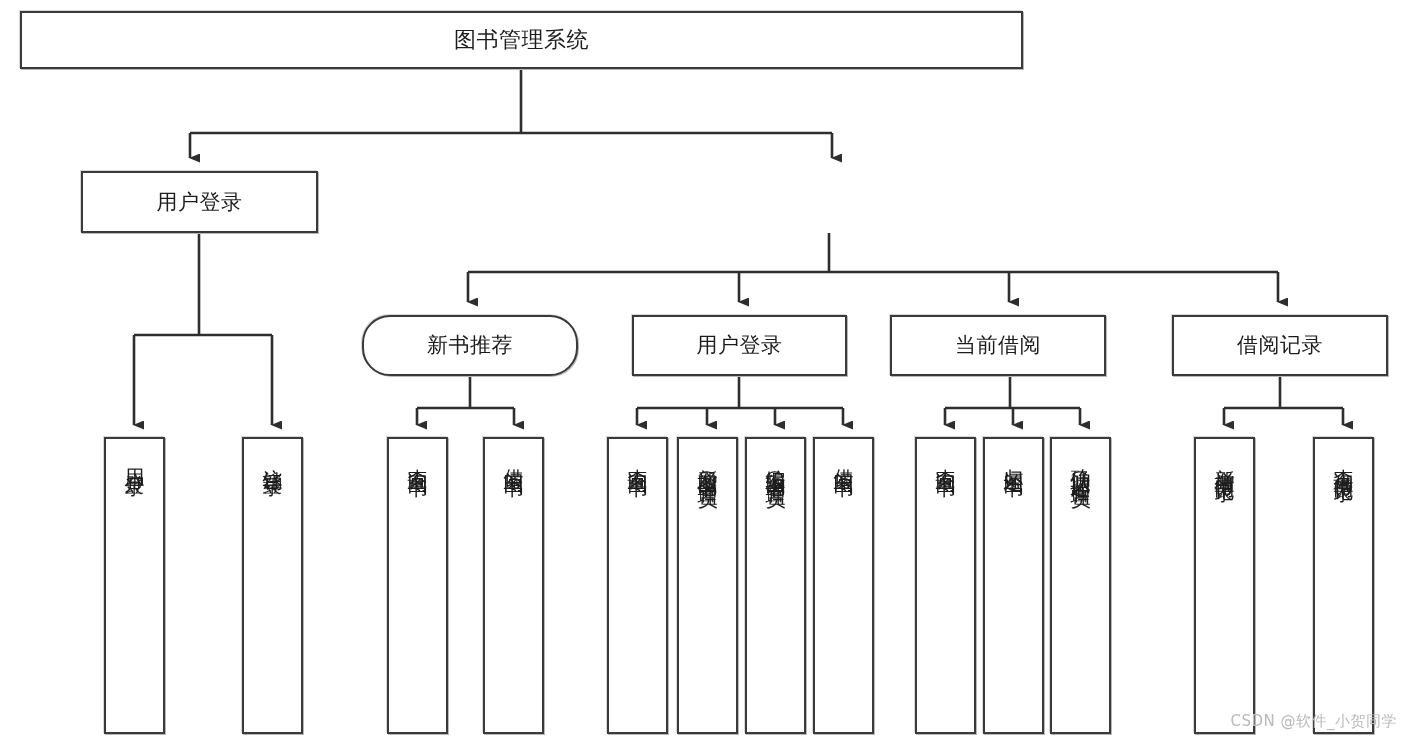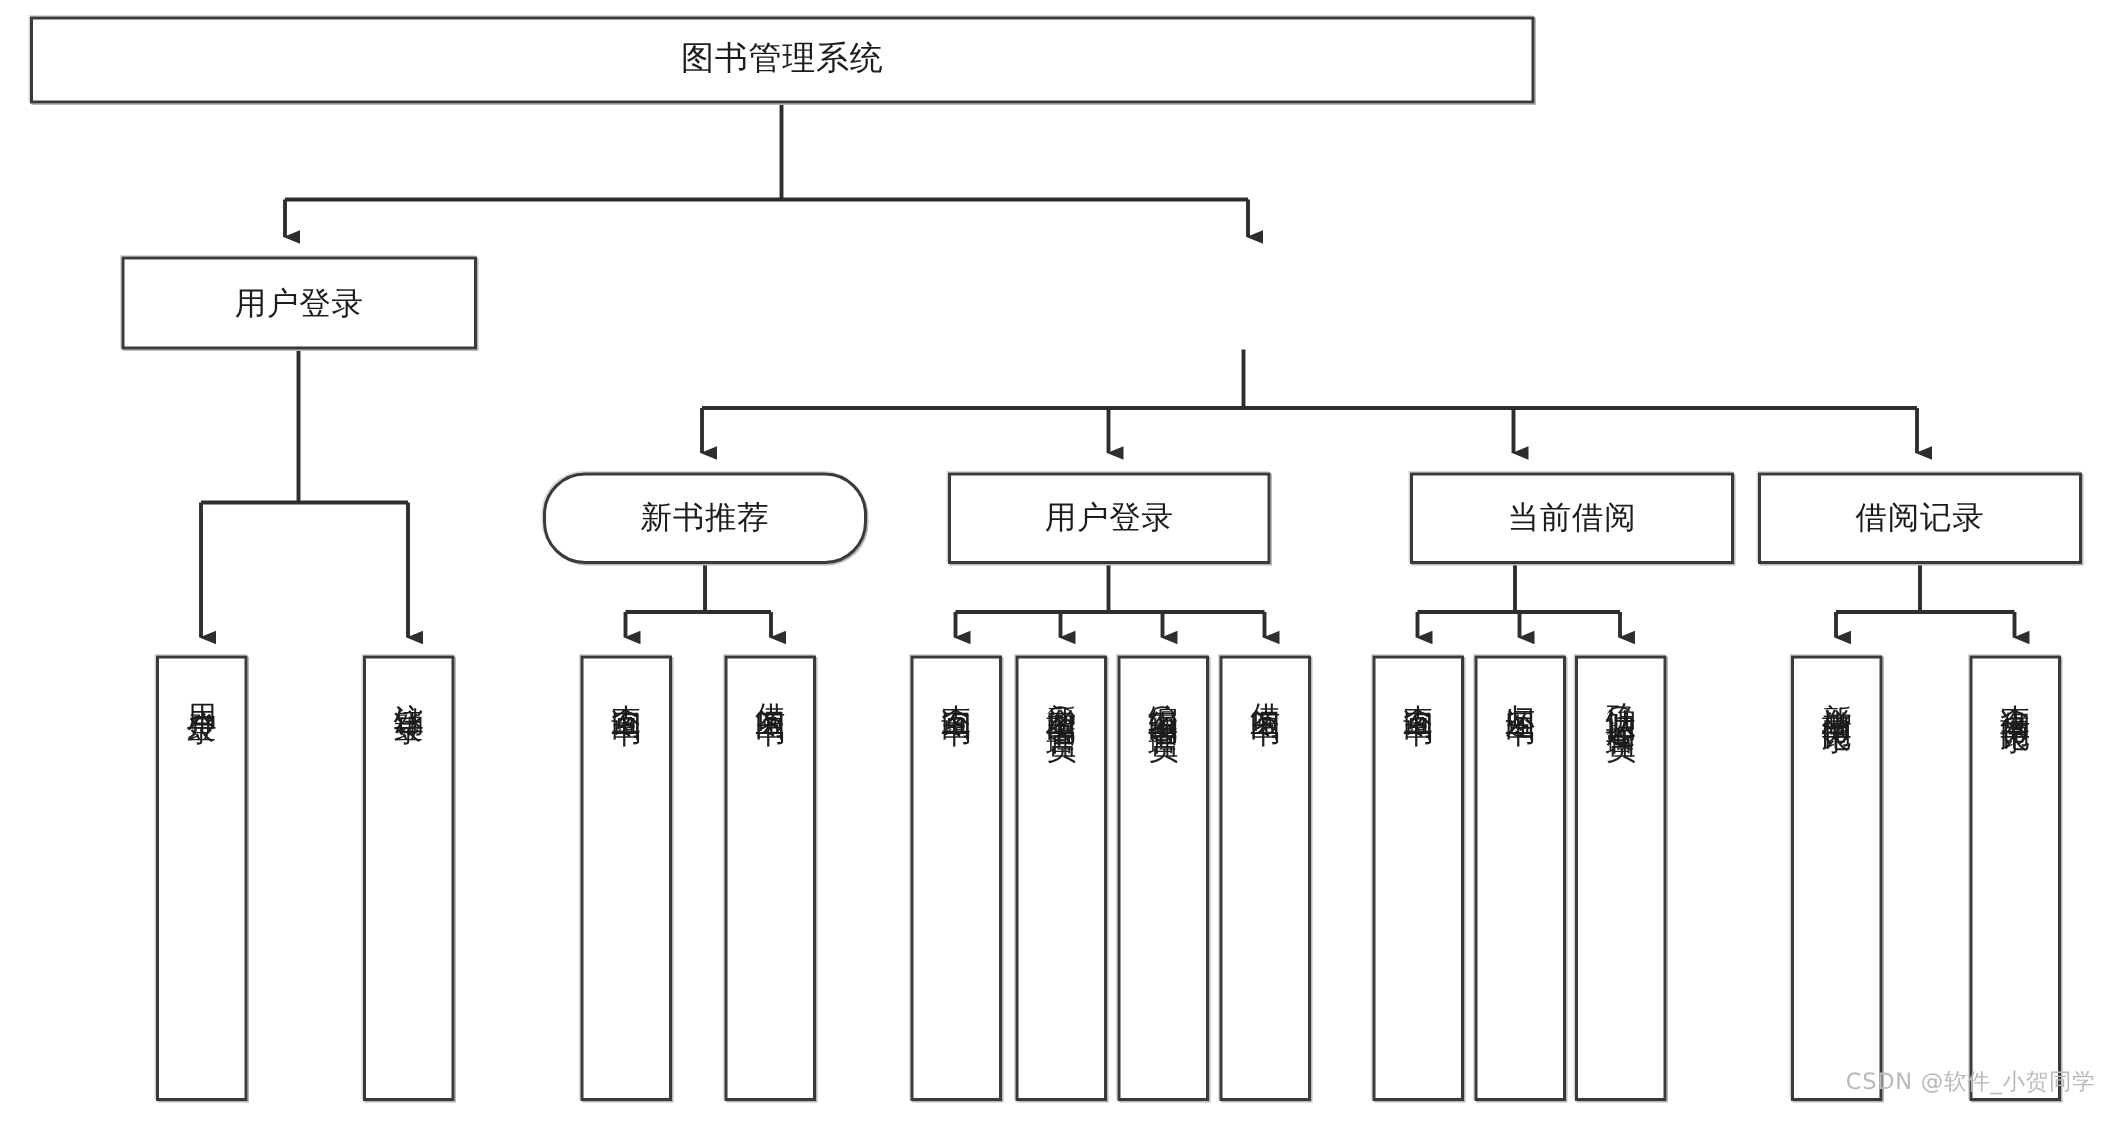--- a/index.html
+++ b/index.html
@@ -137,21 +137,21 @@
   <div class="node horiz" style="left:81px; top:171px; width:237px; height:62px;">
     <span class="label">用户登录</span>
   </div>
 
   <div class="node horiz" style="left:362px; top:315px; width:216px; height:61px;border-radius:28px;">
     <span class="label">新书推荐</span>
   </div>
   <div class="node horiz" style="left:632px; top:315px; width:215px; height:61px;">
     <span class="label">用户登录</span>
   </div>
-  <div class="node horiz" style="left:940px; top:315px; width:216px; height:61px;">
+  <div class="node horiz" style="left:890px; top:315px; width:216px; height:61px;">
     <span class="label">当前借阅</span>
   </div>
   <div class="node horiz" style="left:1172px; top:315px; width:216px; height:61px;">
     <span class="label">借阅记录</span>
   </div>
 
   <div class="node vert" style="left:104px; top:437px; width:61px; height:297px;">
     <span class="label">用户登录</span>
   </div>
   <div class="node vert" style="left:242px; top:437px; width:61px; height:297px;">

